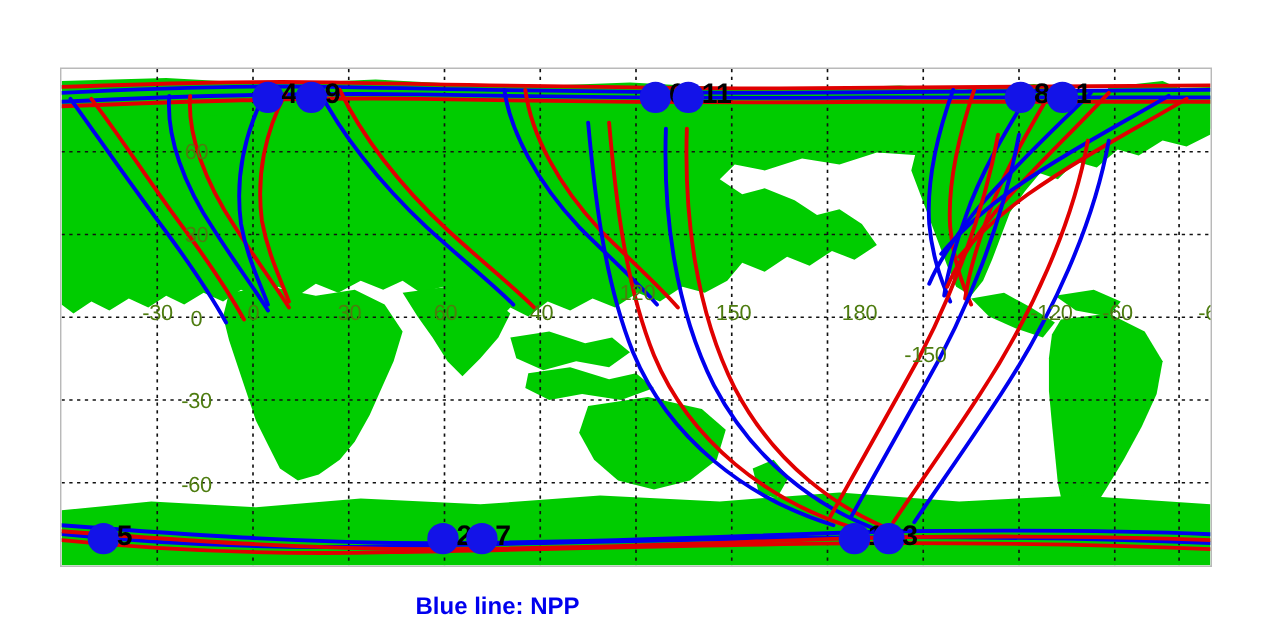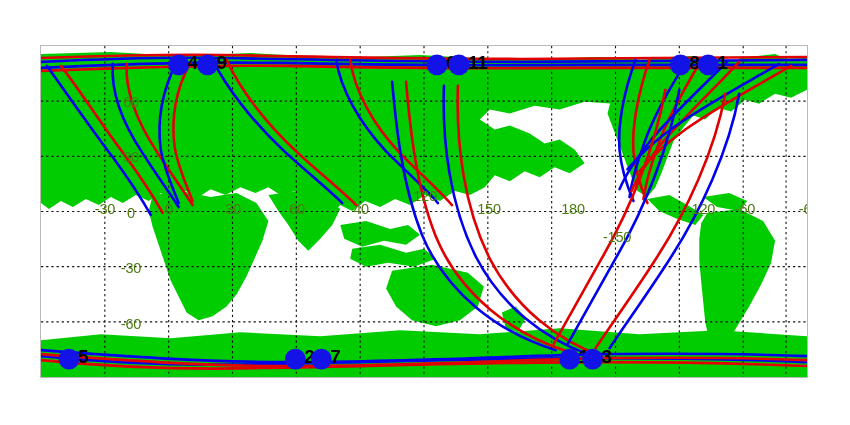--- a/index.html
+++ b/index.html
@@ -211,15 +211,16 @@
         <span class="tick tick-lon" style="left: 768px; top: 162.5px;">-60</span>
         <span class="tick tick-lat" style="left: 90px; top: 55.5px;">60</span>
         <span class="tick tick-lat" style="left: 90px; top: 111px;">30</span>
         <span class="tick tick-lat" style="left: 90px; top: 166.5px;">0</span>
         <span class="tick tick-lat" style="left: 90px; top: 222px;">-30</span>
         <span class="tick tick-lat" style="left: 90px; top: 277.5px;">-60</span>
       </div>
   </div>
 
   <div id="legend">
+    <span class="legend-item" id="legend-blue">Blue line: NPP</span>
   </div>
 
 </div>
 
 </body></html>

